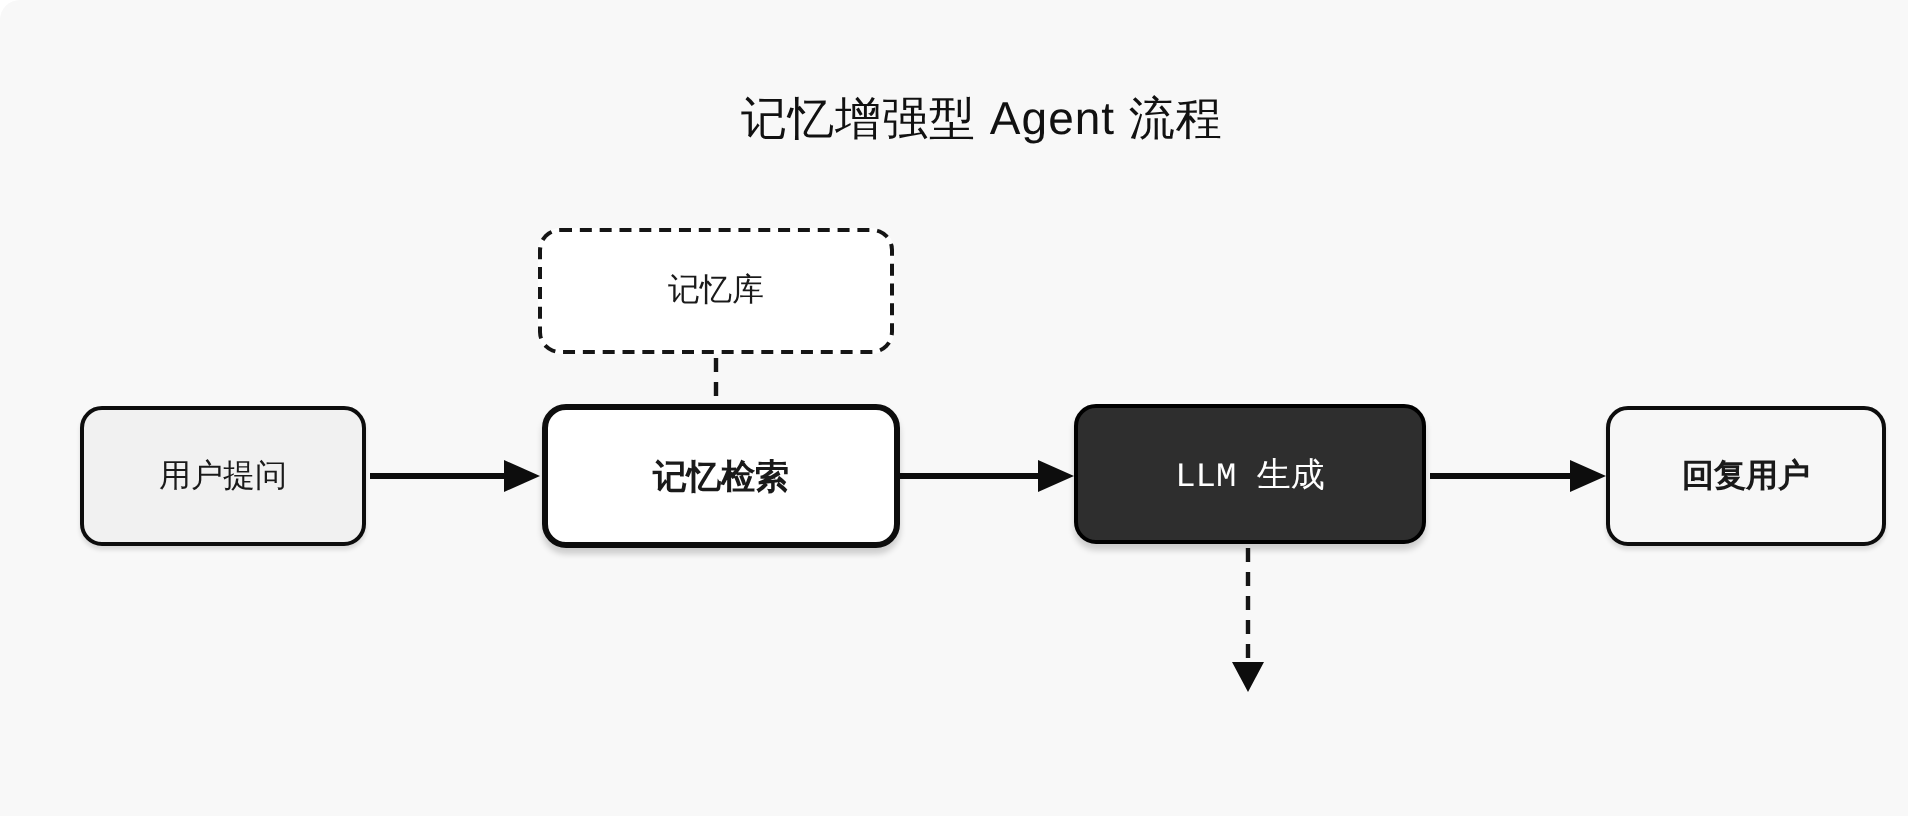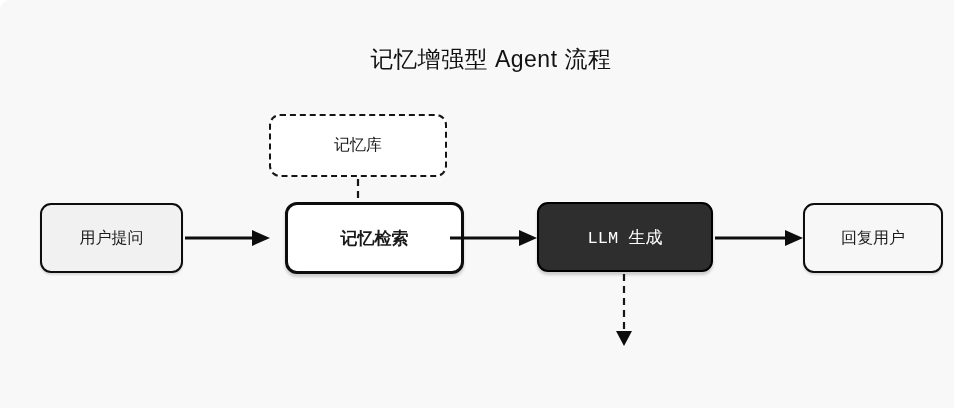--- a/index.html
+++ b/index.html
@@ -63,23 +63,23 @@
     box-shadow: 0 3px 3px rgba(0,0,0,0.18);
     color: #ffffff;
     font-size: 17px;
   }
   .node-dashed {
     background: #ffffff;
     border: 2px dashed #151515;
   }
   #n-memory-store   { left: 269px; top: 114px; width: 178px; height: 63px; }
   #n-user-question  { left: 40px;  top: 203px; width: 143px; height: 70px; }
-  #n-memory-retrieval { left: 285px; top: 202px; width: 179px; height: 72px; }
+  #n-memory-retrieval { left: 271px; top: 202px; width: 179px; height: 72px; }
   #n-llm-generation { left: 537px; top: 202px; width: 176px; height: 70px; font-family: Liberation Mono, monospace; }
-  #n-reply-user     { left: 803px; top: 203px; width: 140px; height: 70px; }
+  #n-reply-user     { left: 803px; top: 203px; width: 140px; height: 70px; font-weight: bold; }
   #n-memory-update  { left: 538px; top: 346px; width: 177px; height: 56px; }
   .edges {
     position: absolute;
     left: 0;
     top: 0;
     width: 954px;
     height: 408px;
     pointer-events: none;
   }
 </style>

